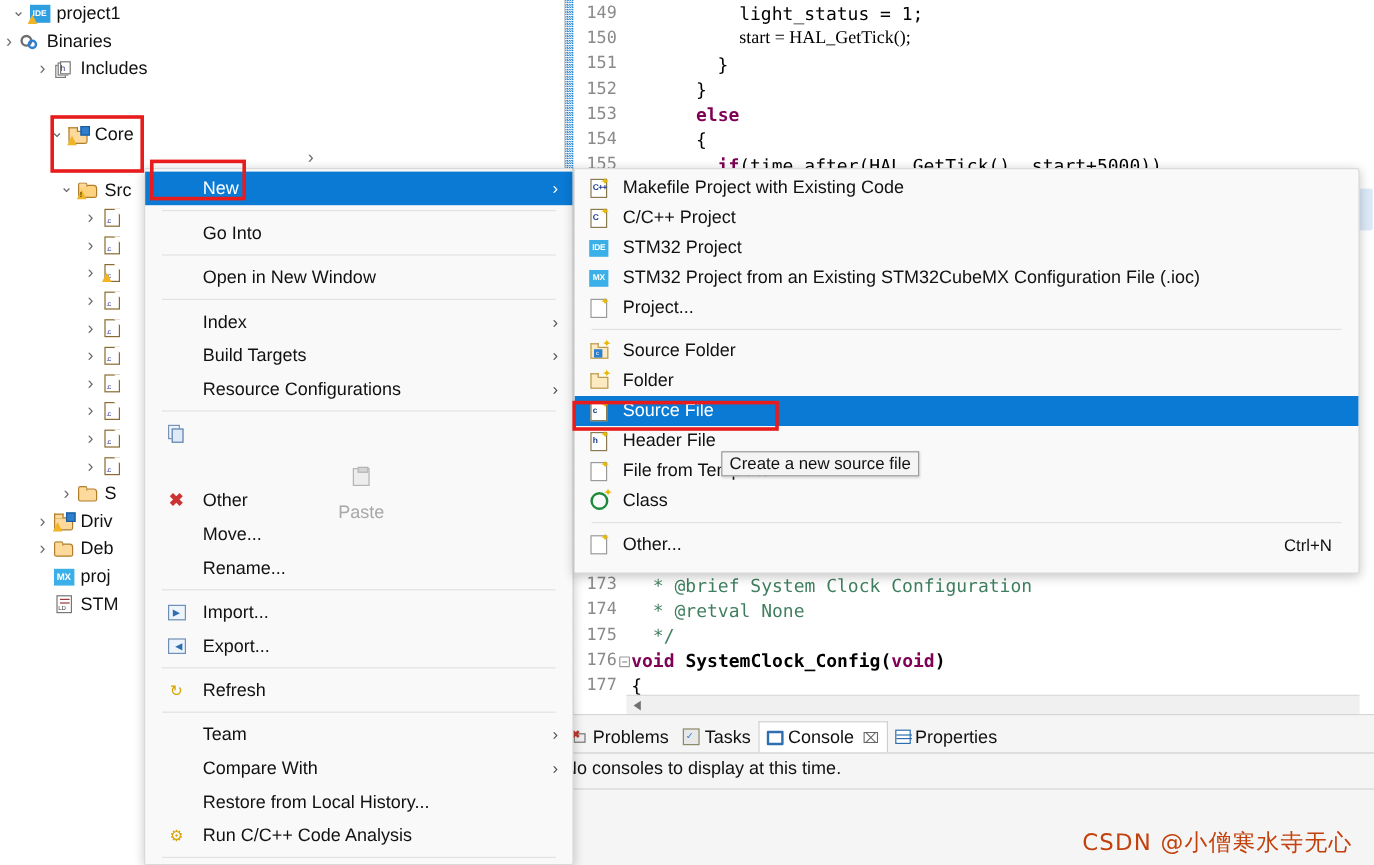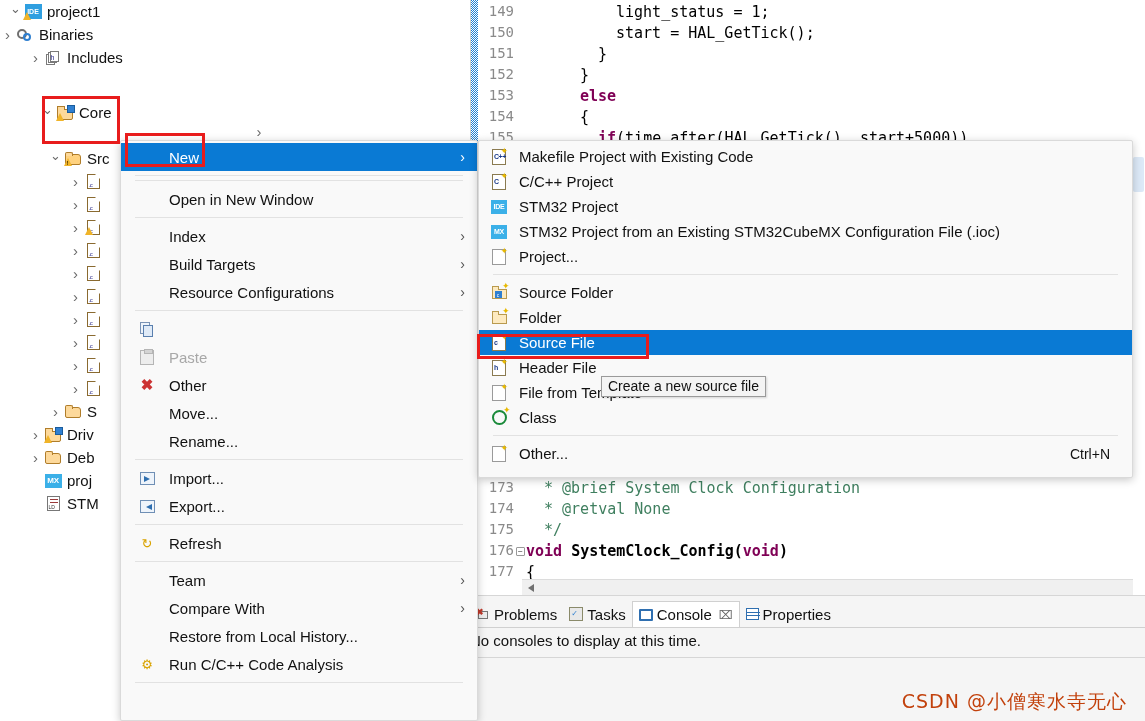--- a/index.html
+++ b/index.html
@@ -144,21 +144,21 @@
     position:absolute; left:120px; top:140px; width:358px; height:581px;
     background:#f9f9f9; border:1px solid #dadada;
     box-shadow: 0 2px 9px rgba(0,0,0,0.22);
     border-radius:2px; padding:2px 0;
   }
   .mi {
     position:relative; height:28px; display:flex; align-items:center;
     font-size:15px; color:#111; padding-left:4px; cursor:default;
   }
   .mi.hl { background:#0a7ad4; color:#ffffff; }
-  .mi.disabled { color:#a8a8a8; }
+  .mi.disabled { color:#a8a8a8;flex-direction:column; }
   .mi .micon { width:44px; flex:0 0 44px; display:flex; align-items:center; justify-content:center; }
   .mi .mlabel { flex:1 1 auto; white-space:nowrap; }
   .mi .marrow { padding-right:12px; font-size:14px; color:#555; }
   .mi.hl .marrow { color:#ffffff; }
   .msep { height:1px; background:#e2e2e2; margin:4px 14px; }
 
   
   #submenu {
     position:absolute; left:478px; top:140px; width:655px; height:338px;
     background:#f9f9f9; border:1px solid #dadada;
@@ -433,21 +433,21 @@
         </span>
         <span class="tlabel">STM</span>
       </div>
     </div>
 
   <div id="editor">
     <div class="gutter-bg"></div>
     <div class="rulerline" style="left:0px;"></div>
     <div id="code-top">
         <div class="codeline" style="top: 3px;"><span class="lnum" style="left: 0px;">149</span><span class="ctext" style="left: 146px;"><span>light_status = 1;</span></span></div>
-        <div class="codeline" style="top: 24px;"><span class="lnum" style="left: 0px;">150</span><span class="ctext" style="left: 146px;"><span>start = HAL_GetTick();</span></span></div>
+        <div class="codeline" style="top: 24px;"><span class="lnum" style="left: 0px;">150</span><span class="ctext" style="left: 146px; font-family: Liberation Serif, serif;"><span>start = HAL_GetTick();</span></span></div>
         <div class="codeline" style="top: 45px;"><span class="lnum" style="left: 0px;">151</span><span class="ctext" style="left: 128px;"><span>}</span></span></div>
         <div class="codeline" style="top: 66px;"><span class="lnum" style="left: 0px;">152</span><span class="ctext" style="left: 110px;"><span>}</span></span></div>
         <div class="codeline" style="top: 87px;"><span class="lnum" style="left: 0px;">153</span><span class="ctext" style="left: 110px;"><span class="kw">else</span></span></div>
         <div class="codeline" style="top: 108px;"><span class="lnum" style="left: 0px;">154</span><span class="ctext" style="left: 110px;"><span>{</span></span></div>
         <div class="codeline" style="top: 129px;"><span class="lnum" style="left: 0px;">155</span><span class="ctext" style="left: 128px;"><span class="kw">if</span><span>(time_after(HAL_GetTick(), start+5000))</span></span></div>
       </div>
     <div id="code-bottom">
         <div class="codeline" style="top: 479px;"><span class="lnum" style="left: 0px;">173</span><span class="ctext" style="left: 74px;"><span class="cmt">* @brief System Clock Configuration</span></span></div>
         <div class="codeline" style="top: 500px;"><span class="lnum" style="left: 0px;">174</span><span class="ctext" style="left: 74px;"><span class="cmt">* @retval None</span></span></div>
         <div class="codeline" style="top: 521px;"><span class="lnum" style="left: 0px;">175</span><span class="ctext" style="left: 74px;"><span class="cmt">*/</span></span></div>
@@ -492,20 +492,24 @@
     <div class="consoleline"></div>
   </div>
 
   <div id="ctxmenu">
       <div class="mi hl">
         <span class="micon"></span>
         <span class="mlabel">New</span>
         <span class="marrow">›</span>
       </div>
       <div class="msep"></div>
+      <div class="mi">
+        <span class="micon"></span>
+        <span class="mlabel">Go Into</span>
+      </div>
       <div class="msep"></div>
       <div class="mi">
         <span class="micon"></span>
         <span class="mlabel">Open in New Window</span>
       </div>
       <div class="msep"></div>
       <div class="mi">
         <span class="micon"></span>
         <span class="mlabel">Index</span>
         <span class="marrow">›</span>

